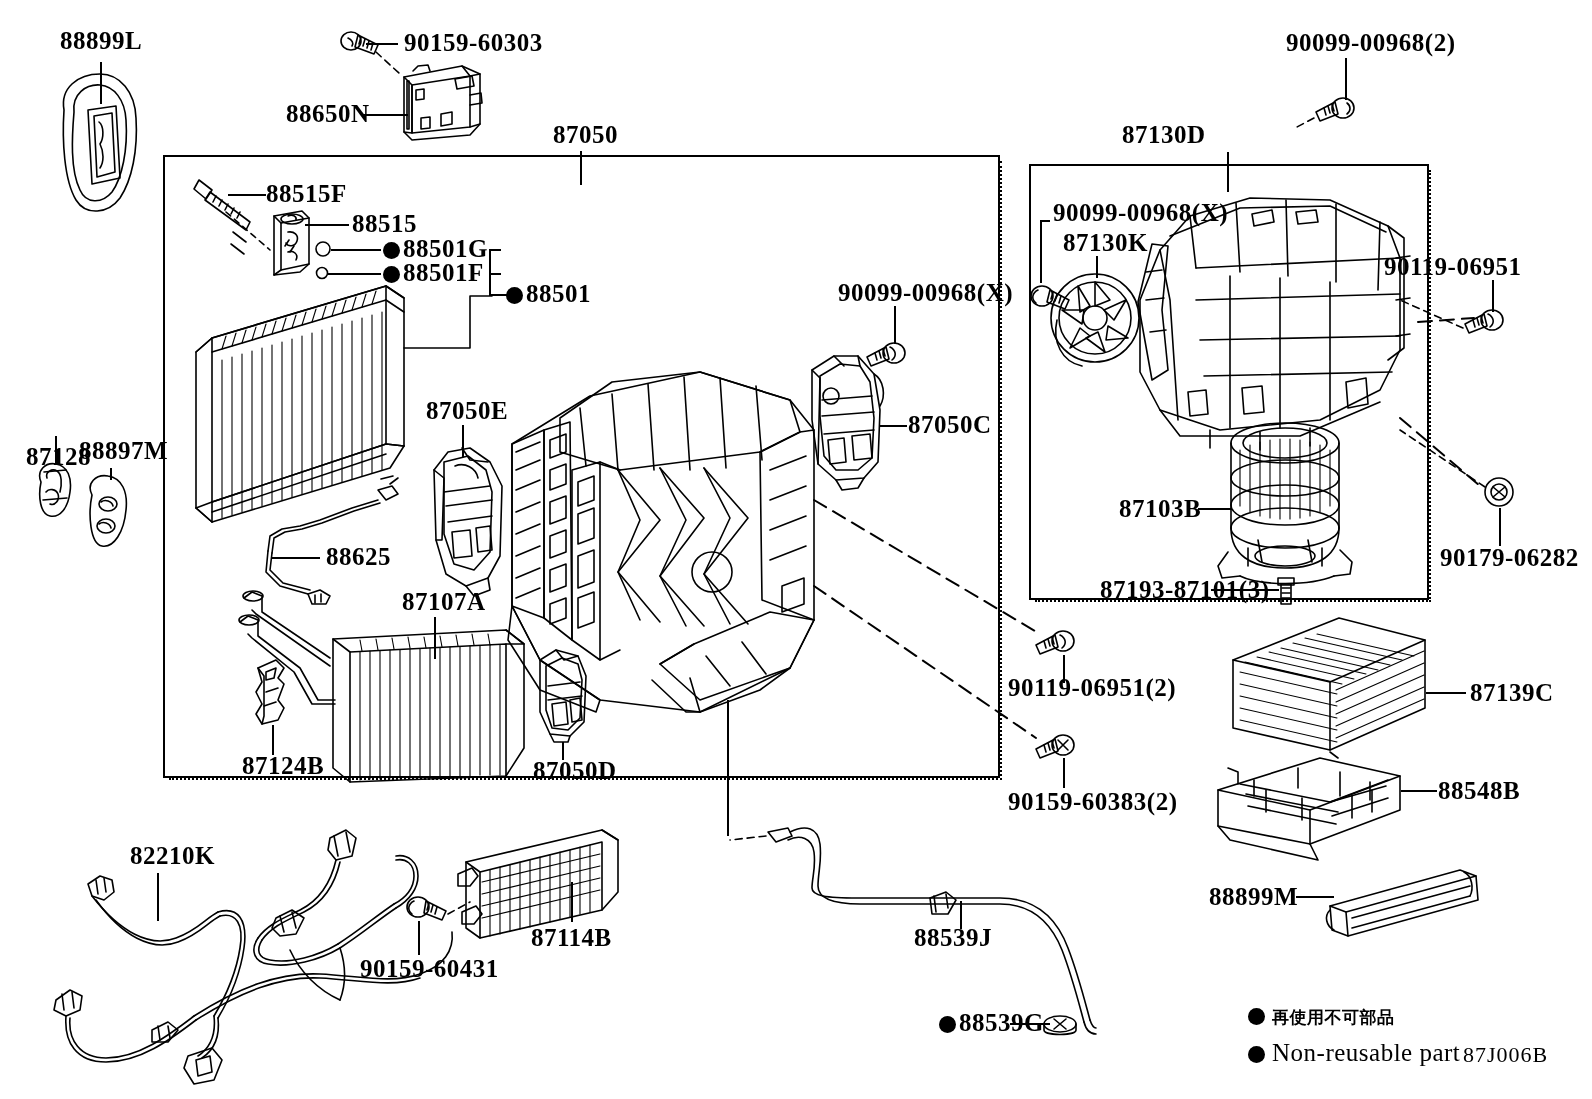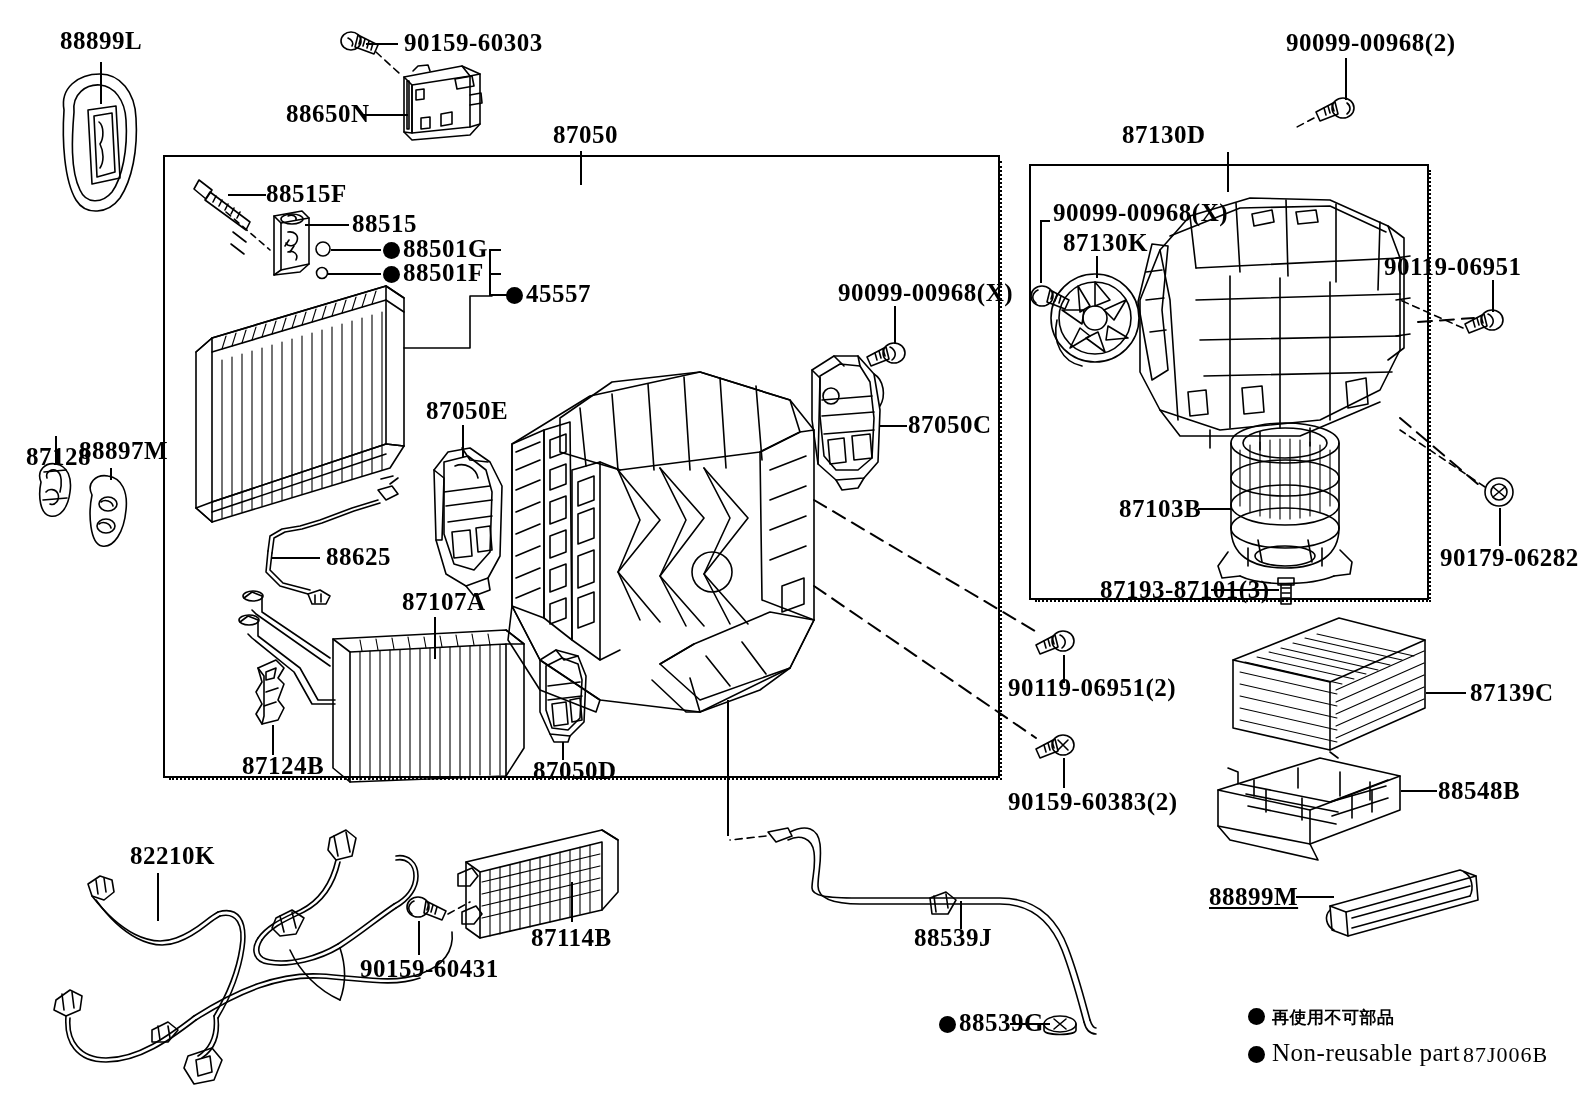--- a/index.html
+++ b/index.html
@@ -717,21 +717,21 @@
   <div class="lbl" style="left:286px;top:101px;">88650N</div>
   <div class="lbl" style="left:1286px;top:30px;">90099-00968(2)</div>
   <div class="lbl" style="left:1122px;top:122px;">87130D</div>
   <div class="lbl" style="left:553px;top:122px;">87050</div>
 
   <div class="lbl" style="left:266px;top:181px;">88515F</div>
   <div class="lbl" style="left:352px;top:211px;">88515</div>
 
   <div class="lbl" style="left:383px;top:236px;"><span class="bullet"></span><span>88501G</span></div>
   <div class="lbl" style="left:383px;top:260px;"><span class="bullet"></span><span>88501F</span></div>
-  <div class="lbl" style="left:506px;top:281px;"><span class="bullet"></span><span>45557</span></div>
+  <div class="lbl" style="left:506px;top:281px;"><span class="bullet"></span><span>88501</span></div>
 
   <div class="lbl" style="left:1053px;top:200px;">90099-00968(X)</div>
   <div class="lbl" style="left:1063px;top:230px;">87130K</div>
   <div class="lbl" style="left:1384px;top:254px;">90119-06951</div>
   <div class="lbl" style="left:838px;top:280px;">90099-00968(X)</div>
   <div class="lbl" style="left:908px;top:412px;">87050C</div>
 
   <div class="lbl" style="left:26px;top:408px;margin-top:36px;">87128</div>
   <div class="lbl" style="left:79px;top:438px;">88897M</div>
   <div class="lbl" style="left:426px;top:398px;">87050E</div>
@@ -743,21 +743,21 @@
 
   <div class="lbl" style="left:402px;top:589px;">87107A</div>
   <div class="lbl" style="left:242px;top:753px;">87124B</div>
   <div class="lbl" style="left:533px;top:758px;">87050D</div>
 
   <div class="lbl" style="left:1008px;top:675px;">90119-06951(2)</div>
   <div class="lbl" style="left:1008px;top:789px;">90159-60383(2)</div>
 
   <div class="lbl" style="left:1470px;top:680px;">87139C</div>
   <div class="lbl" style="left:1438px;top:778px;">88548B</div>
-  <div class="lbl" style="left:1209px;top:884px;text-decoration:underline;">88899M</div>
+  <div class="lbl" style="left:1209px;top:884px;">88899M</div>
 
   <div class="lbl" style="left:130px;top:843px;">82210K</div>
   <div class="lbl" style="left:360px;top:956px;">90159-60431</div>
   <div class="lbl" style="left:531px;top:925px;">87114B</div>
   <div class="lbl" style="left:914px;top:925px;">88539J</div>
   <div class="lbl" style="left:939px;top:1010px;"><span class="bullet"></span><span>88539G</span></div>
 
   <div class="legend" style="left:1248px;top:1008px;">
     <span class="bullet"></span>
     <span class="lbl jp" style="position:static;">再使用不可部品</span>

